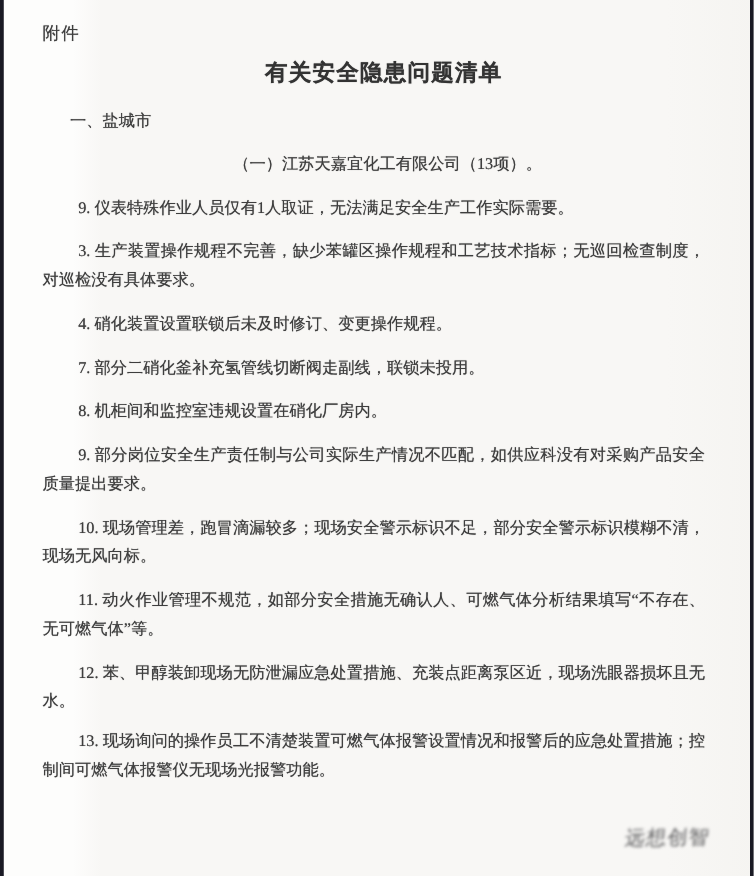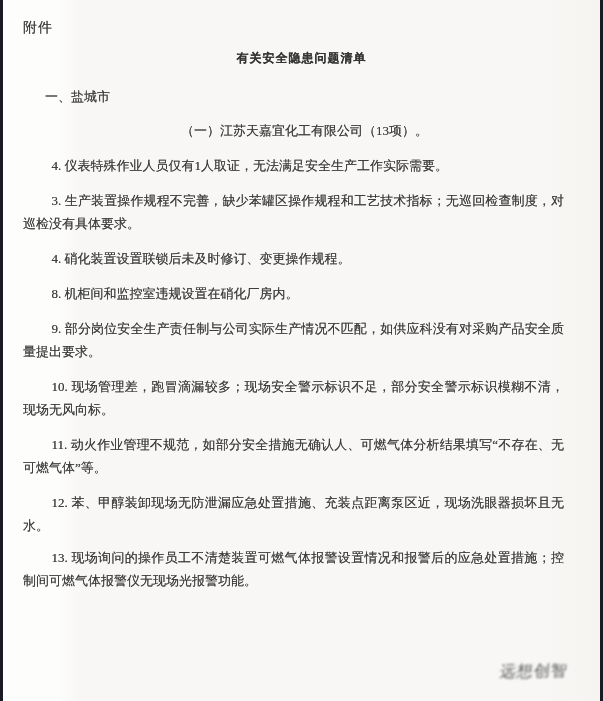--- a/index.html
+++ b/index.html
@@ -9,38 +9,38 @@
     background: #e9e8e6;
   }
   .page {
     position: relative;
     width: 603px; height: 701px;
     box-sizing: border-box;
     overflow: hidden;
     background: linear-gradient(90deg, #fdfdfc 0px, #fdfdfc 55px, #f8f7f5 78px, #f8f7f5 530px, #f5f4f1 603px);
     border-left: 3px solid #1a1a24;
     border-right: 3px solid #1a1a24;
-    padding: 16px 20px 0 20px;
+    padding: 16px 20px 0 31px;
     color: #3e3e3e;
   }
   .scan-text {
     font-size: 13px;
     line-height: 23px;
     text-shadow: 0 0 0.6px rgba(62,62,62,0.75);
   }
   p { margin: 12px 16px 0 0; }
   .attachment {
     margin: 0;
     font-size: 14px;
     letter-spacing: 1px;
   }
   .doc-title {
     margin: 7px 0 0 0;
     text-align: center;
-    font-size: 12px;
+    font-size: 18px;
     font-weight: bold;
     line-height: 24px;
     color: #333;
     letter-spacing: 1px;
     text-shadow: 0 0 0.6px rgba(45,45,45,0.8);
   }
   .section-heading { margin-top: 15px; text-indent: 1.7em; }
   .company-heading { margin-top: 11px; text-indent: 1.7em; text-align: center; }
   .item {
     text-indent: 2.2em;
@@ -63,23 +63,24 @@
 </style>
 </head>
 <body>
 
 <div class="page scan-text">
   <p class="attachment">附件</p>
   <h1 class="doc-title">有关安全隐患问题清单</h1>
   <p class="section-heading">一、盐城市</p>
   <p class="company-heading">（一）江苏天嘉宜化工有限公司（13项）。</p>
 
-  <p class="item">4. 仪表特殊作业人员仅有1人取证，无法满足安全生产工作实际需要。</p>
+  <p class="item">9. 仪表特殊作业人员仅有1人取证，无法满足安全生产工作实际需要。</p>
   <p class="item">3. 生产装置操作规程不完善，缺少苯罐区操作规程和工艺技术指标；无巡回检查制度，对巡检没有具体要求。</p>
   <p class="item">4. 硝化装置设置联锁后未及时修订、变更操作规程。</p>
+  <p class="item">7. 部分二硝化釜补充氢管线切断阀走副线，联锁未投用。</p>
   <p class="item">8. 机柜间和监控室违规设置在硝化厂房内。</p>
   <p class="item">9. 部分岗位安全生产责任制与公司实际生产情况不匹配，如供应科没有对采购产品安全质量提出要求。</p>
   <p class="item">10. 现场管理差，跑冒滴漏较多；现场安全警示标识不足，部分安全警示标识模糊不清，现场无风向标。</p>
   <p class="item">11. 动火作业管理不规范，如部分安全措施无确认人、可燃气体分析结果填写“不存在、无可燃气体”等。</p>
   <p class="item">12. 苯、甲醇装卸现场无防泄漏应急处置措施、充装点距离泵区近，现场洗眼器损坏且无水。</p>
   <p class="item item-13">13. 现场询问的操作员工不清楚装置可燃气体报警设置情况和报警后的应急处置措施；控制间可燃气体报警仪无现场光报警功能。</p>
 
   <div class="watermark">远想创智</div>
 </div>
 

